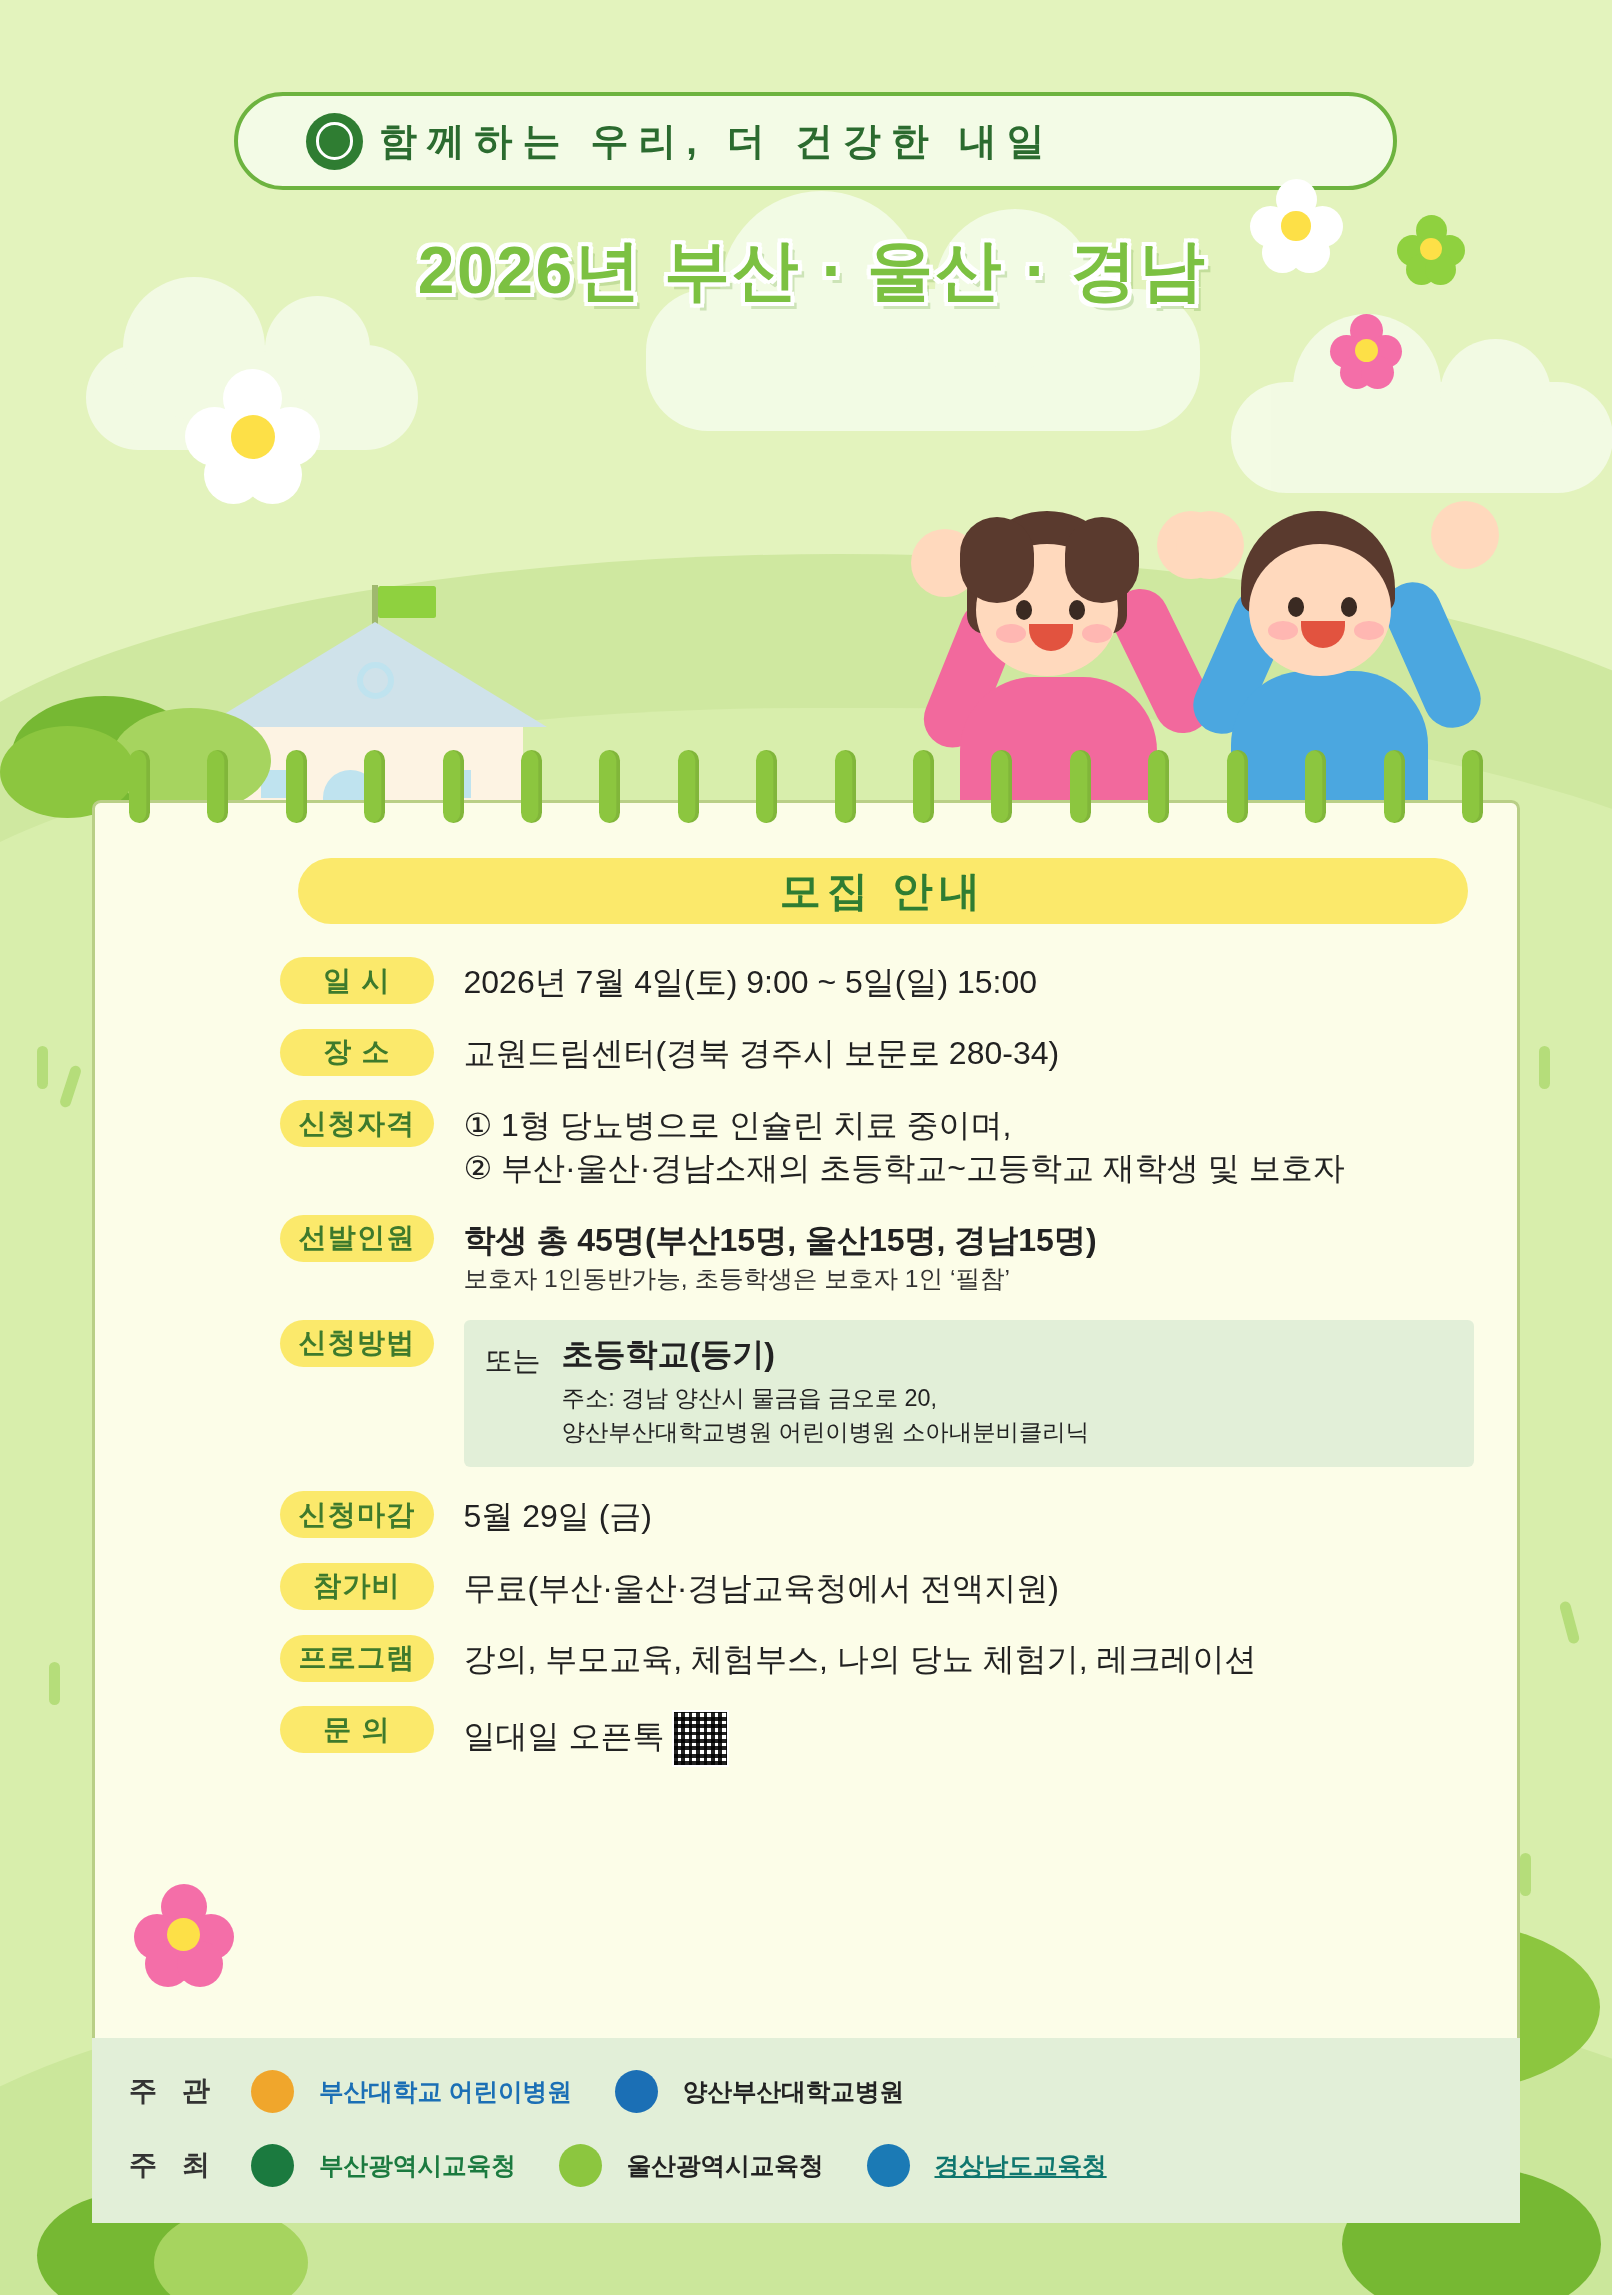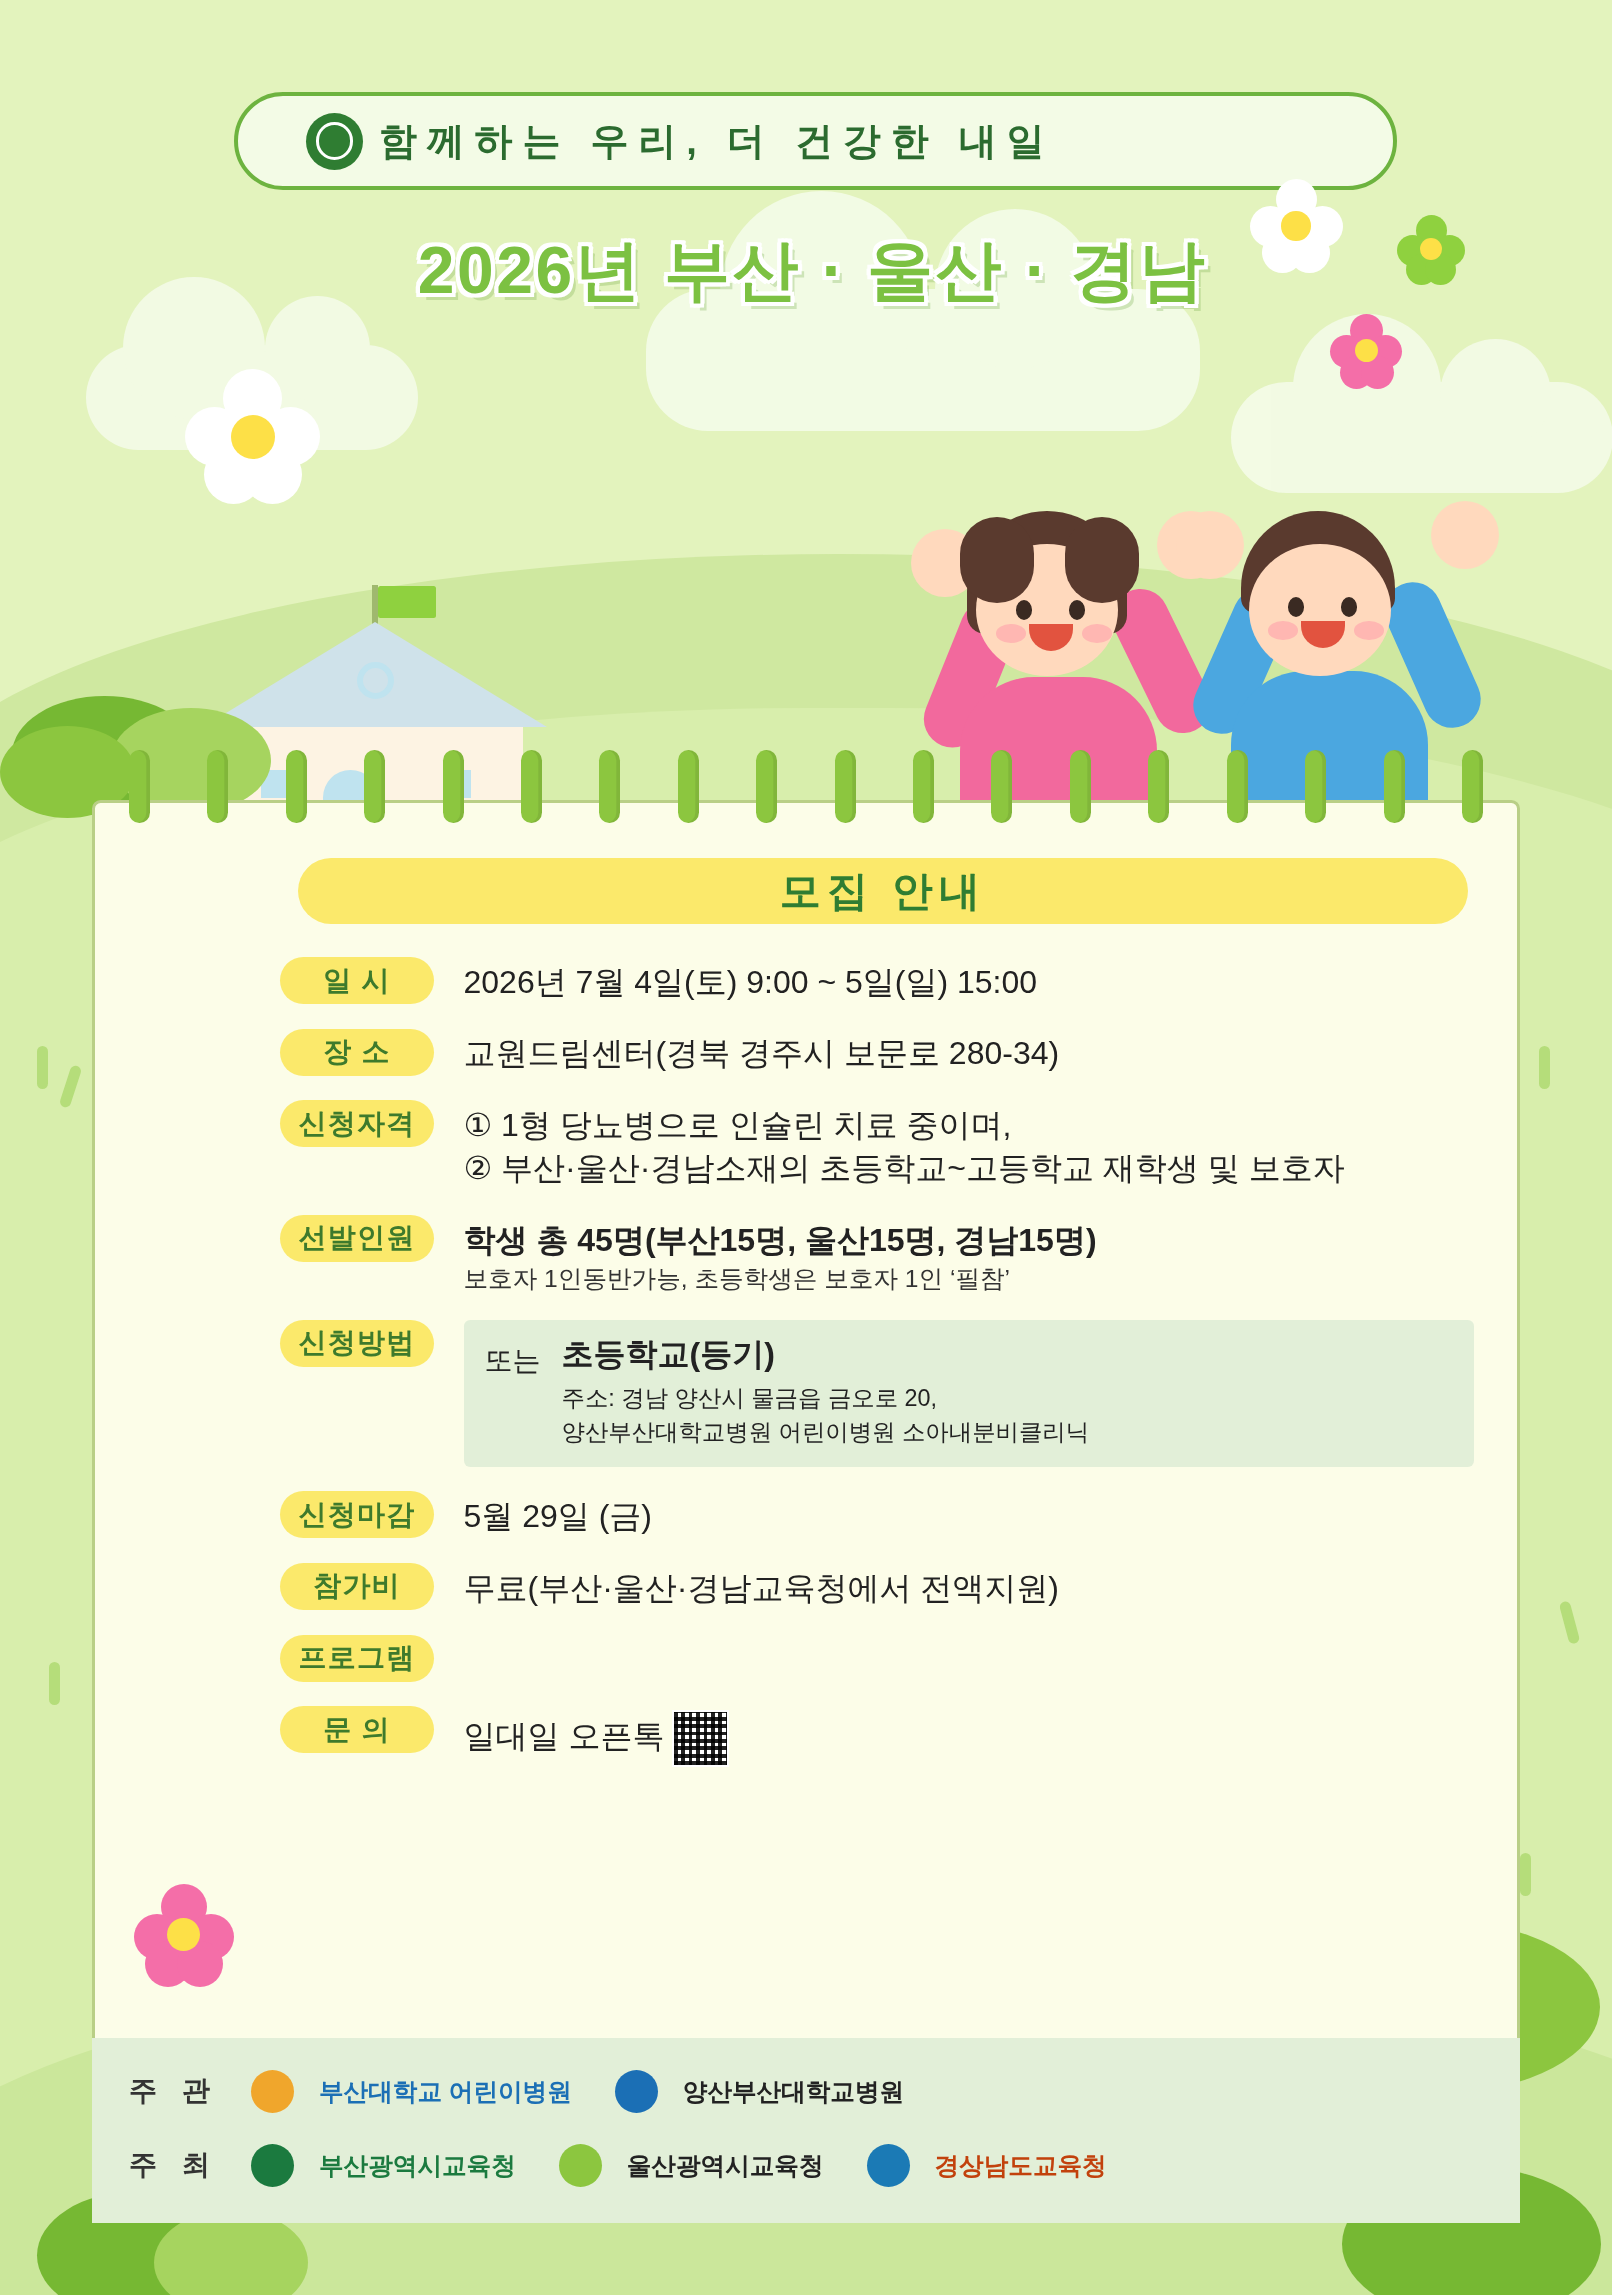--- a/index.html
+++ b/index.html
@@ -364,20 +364,21 @@
         <div class="val" data-bind="rows.5.value">5월 29일 (금)</div>
       </div>
 
       <div class="row">
         <div class="tag" data-bind="rows.6.tag">참가비</div>
         <div class="val" data-bind="rows.6.value">무료(부산·울산·경남교육청에서 전액지원)</div>
       </div>
 
       <div class="row">
         <div class="tag" data-bind="rows.7.tag">프로그램</div>
+        <div class="val" data-bind="rows.7.value">강의, 부모교육, 체험부스, 나의 당뇨 체험기, 레크레이션</div>
       </div>
 
       <div class="row">
         <div class="tag" data-bind="rows.8.tag">문 의</div>
         <div class="val">
           <span data-bind="rows.8.value">일대일 오픈톡</span><span class="qr-inline"></span>
         </div>
       </div>
 
     </div>
@@ -417,21 +418,21 @@
       <div class="org">
         <div class="mark" style="background:#1b7a3f;"></div>
         <div class="nm" style="color:#1b7a3f;" data-bind="footer.organizers.0.name">부산광역시교육청</div>
       </div>
       <div class="org">
         <div class="mark" style="background:#8cc63f;"></div>
         <div class="nm" style="color:#222;" data-bind="footer.organizers.1.name">울산광역시교육청</div>
       </div>
       <div class="org">
         <div class="mark" style="background:#1b7ab5;"></div>
-        <div class="nm" style="color:#c2410c;" data-bind="footer.organizers.2.name">경상남도교육청</div>
+        <div class="nm" style="color:#0f766e;text-decoration:underline;" data-bind="footer.organizers.2.name">경상남도교육청</div>
       </div>
     </div>
   </div>
 
   <div class="bush dark" style="left:37px; top:2191px; width:203px; height:129px;"></div>
   <div class="bush light" style="left:154px; top:2210px; width:154px; height:105px;"></div>
   <div class="bush dark" style="left:1342px; top:2167px; width:259px; height:154px;"></div>
   <div class="bush" style="left:1280px; top:1921px; width:320px; height:172px;"></div>
 
   <div class="grass" style="left:37px; top:1046px;"></div>

